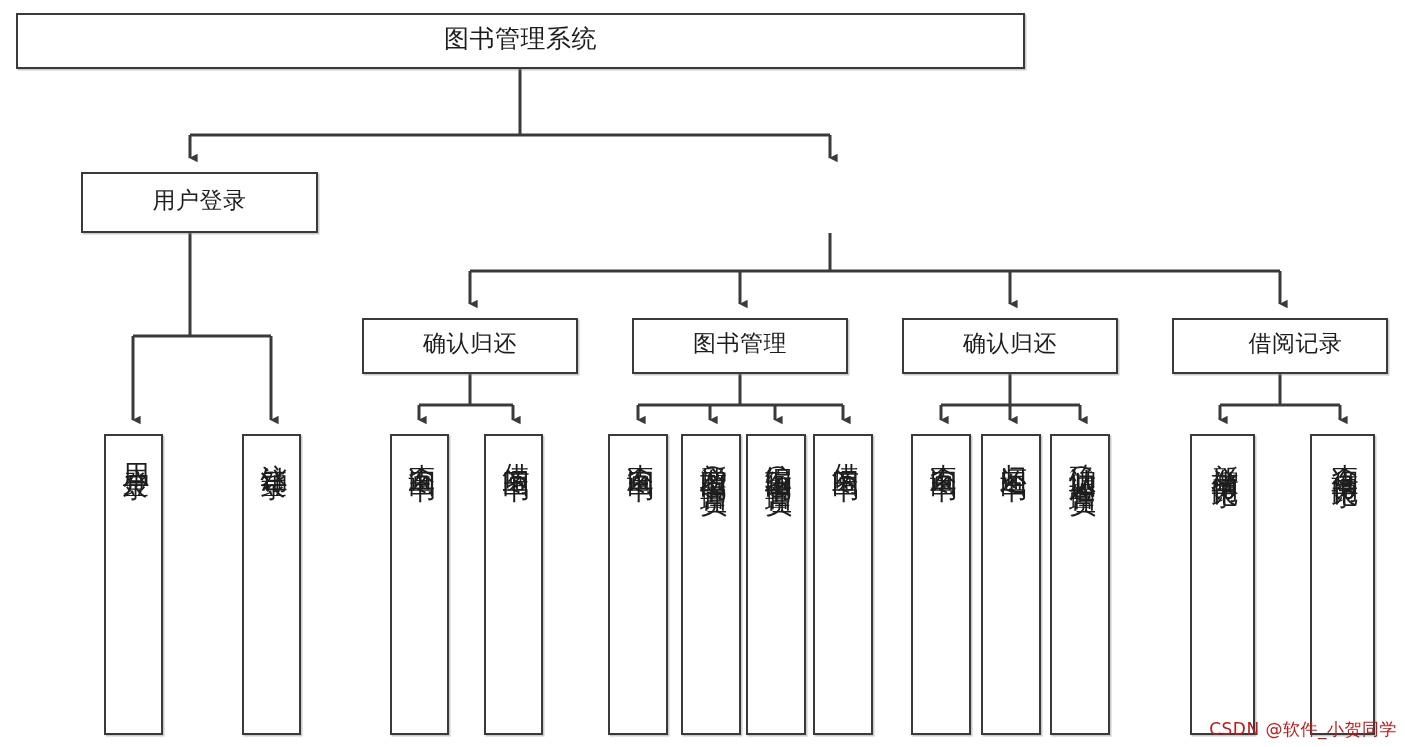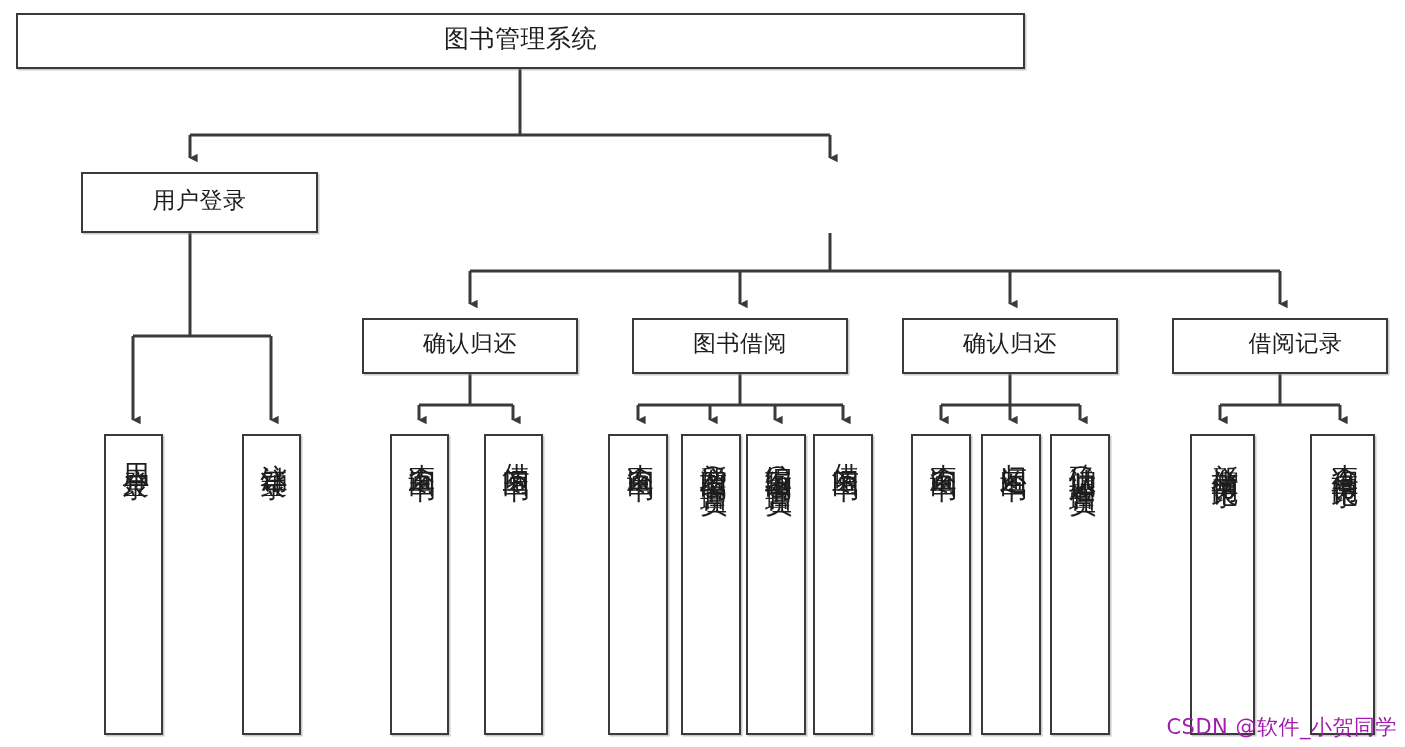--- a/index.html
+++ b/index.html
@@ -92,22 +92,22 @@
     white-space: nowrap;
   }
   .leaf-w-narrow { width: 59px; }
   .leaf-w-mid    { width: 60px; }
   .leaf-w-wide   { width: 65px; }
 
   #watermark {
     position: absolute;
     right: 8px;
     bottom: 6px;
-    font-size: 21px;
-    color: #a21caf;
+    font-size: 17px;
+    color: #b91c1c;
     letter-spacing: 0.5px;
     user-select: none;
   }
 </style>
 </head>
 <body>
 
 <div id="diagram-root">
 
   <svg id="edges-layer" viewBox="0 0 1405 747" width="1405" height="747">
@@ -165,21 +165,21 @@
   </div>
 
   <div class="node h lvl1" id="node-user-login">
     <span class="node-label">用户登录</span>
   </div>
 
   <div class="node h lvl2" id="node-new-book-rec">
     <span class="node-label">确认归还</span>
   </div>
   <div class="node h lvl2" id="node-book-borrow">
-    <span class="node-label">图书借阅</span>
+    <span class="node-label">图书管理</span>
   </div>
   <div class="node h lvl2" id="node-cur-borrow">
     <span class="node-label">确认归还</span>
   </div>
   <div class="node h lvl2" id="node-borrow-log">
     <span class="node-label">借阅记录</span>
   </div>
 
   <div class="node leaf leaf-w-narrow" style="left:104px;">
     <span class="node-label">用户登录</span>

